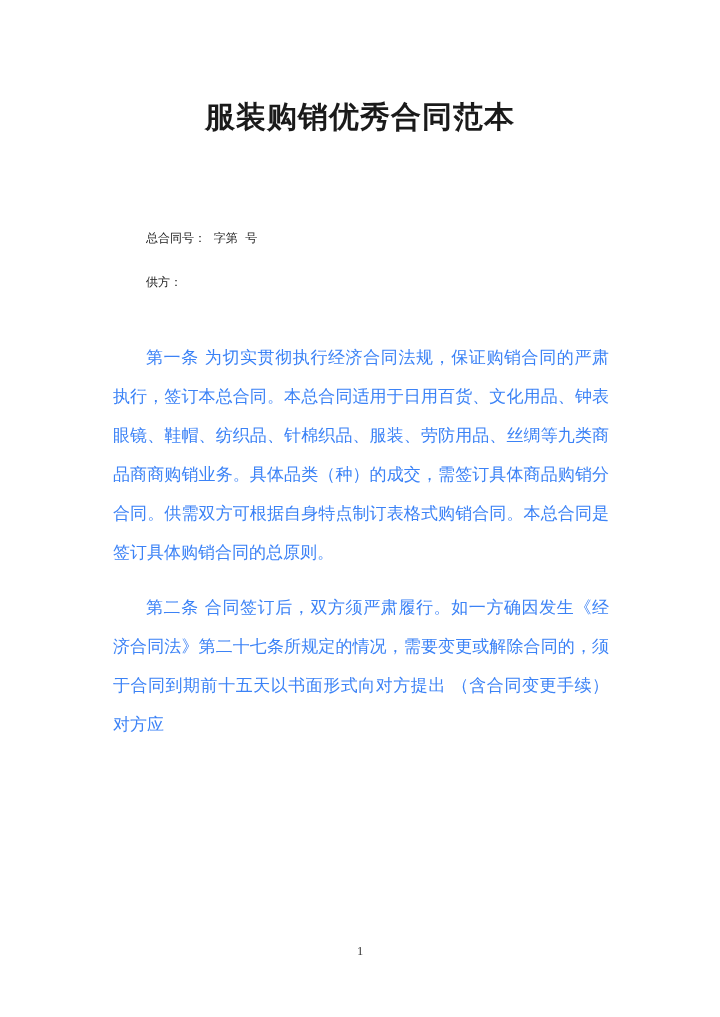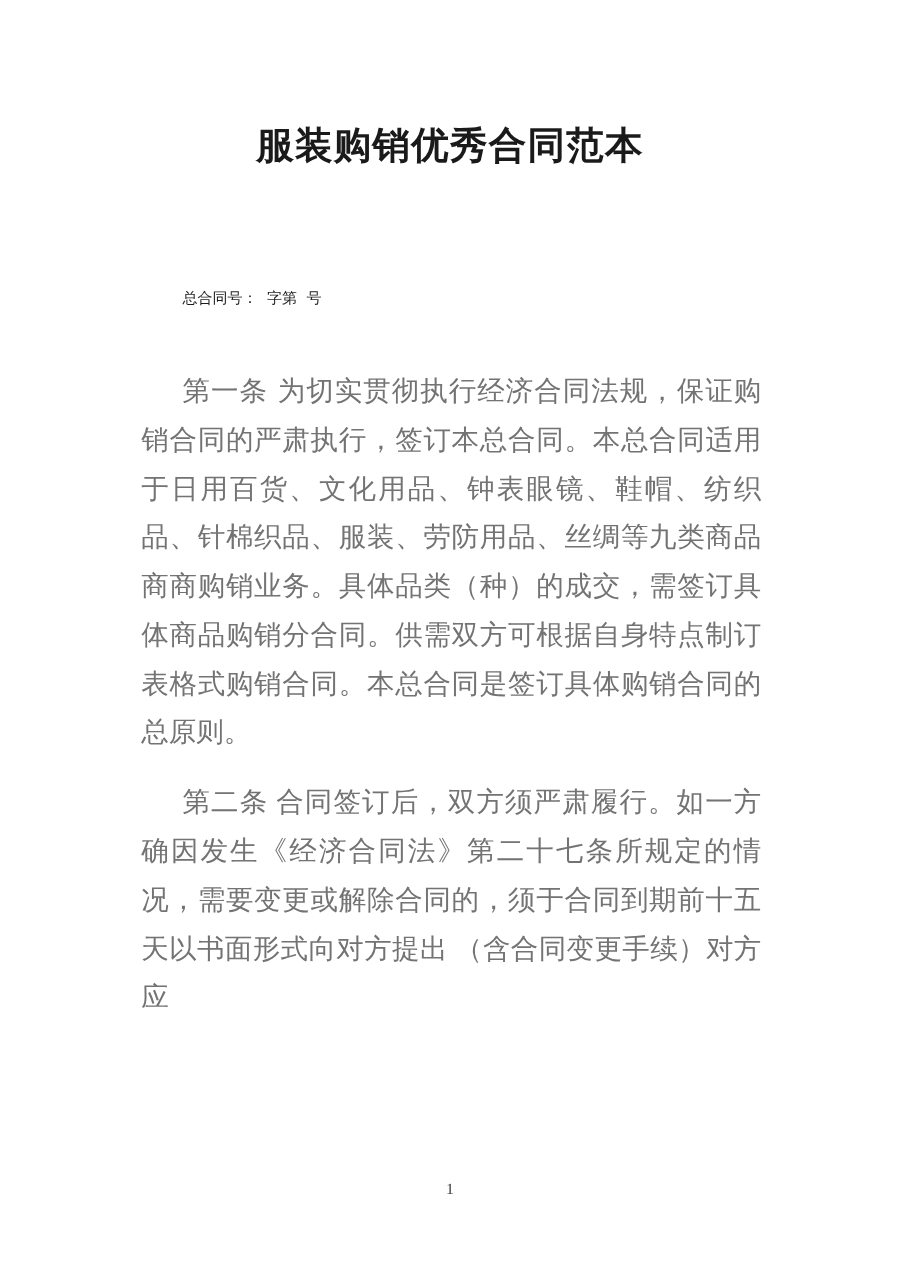--- a/index.html
+++ b/index.html
@@ -39,31 +39,30 @@
   }
   .field-line {
     font-size: 12px;
     color: #1c1c1c;
     line-height: 1;
     margin-bottom: 32px;
     text-indent: 33px;
     white-space: pre;
   }
   .para {
-    font-size: 22px;
-    color: #737373;
+    font-size: 17px;
+    color: #3b82f6;
     line-height: 39px;
     text-align: justify;
     text-justify: inter-ideograph;
     text-indent: 33px;
     margin: 0 0 16px 0;
   }
   .para:last-child {
     margin-bottom: 0;
-    font-family: Liberation Serif, serif;
   }
   .spacer-before-body {
     height: 18px;
   }
   .page-number {
     position: absolute;
     left: 0;
     top: 944px;
     width: 720px;
     text-align: center;
@@ -76,20 +75,21 @@
 <body>
 
 <div class="page">
 
   <div class="doc-title">服装购销优秀合同范本</div>
 
   <div class="body-block">
 
     <div class="field-line">总合同号：  字第  号</div>
 
+    <div class="field-line">供方：</div>
 
 
     <div class="spacer-before-body"></div>
 
     <p class="para">第一条  为切实贯彻执行经济合同法规，保证购销合同的严肃执行，签订本总合同。本总合同适用于日用百货、文化用品、钟表眼镜、鞋帽、纺织品、针棉织品、服装、劳防用品、丝绸等九类商品商商购销业务。具体品类（种）的成交，需签订具体商品购销分合同。供需双方可根据自身特点制订表格式购销合同。本总合同是签订具体购销合同的总原则。</p>
 
 
     <p class="para">第二条  合同签订后，双方须严肃履行。如一方确因发生《经济合同法》第二十七条所规定的情况，需要变更或解除合同的，须于合同到期前十五天以书面形式向对方提出  （含合同变更手续）对方应</p>
 
   </div>

